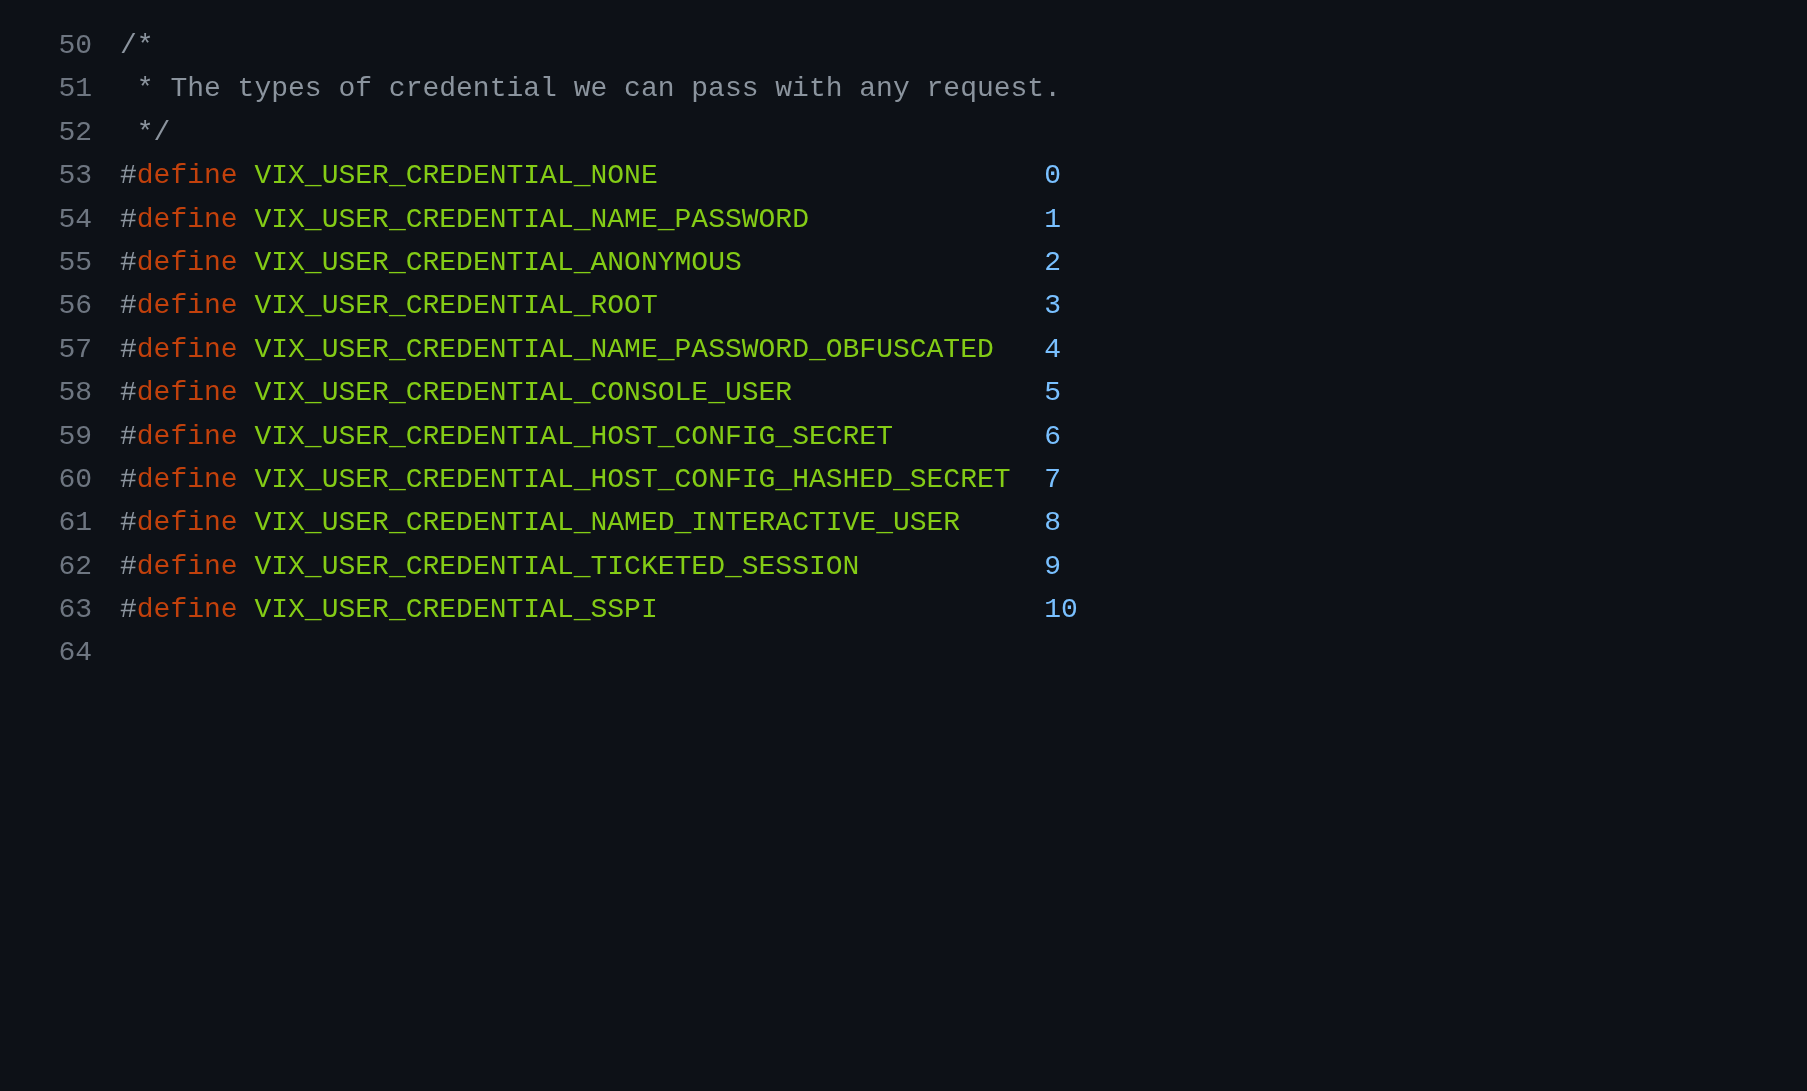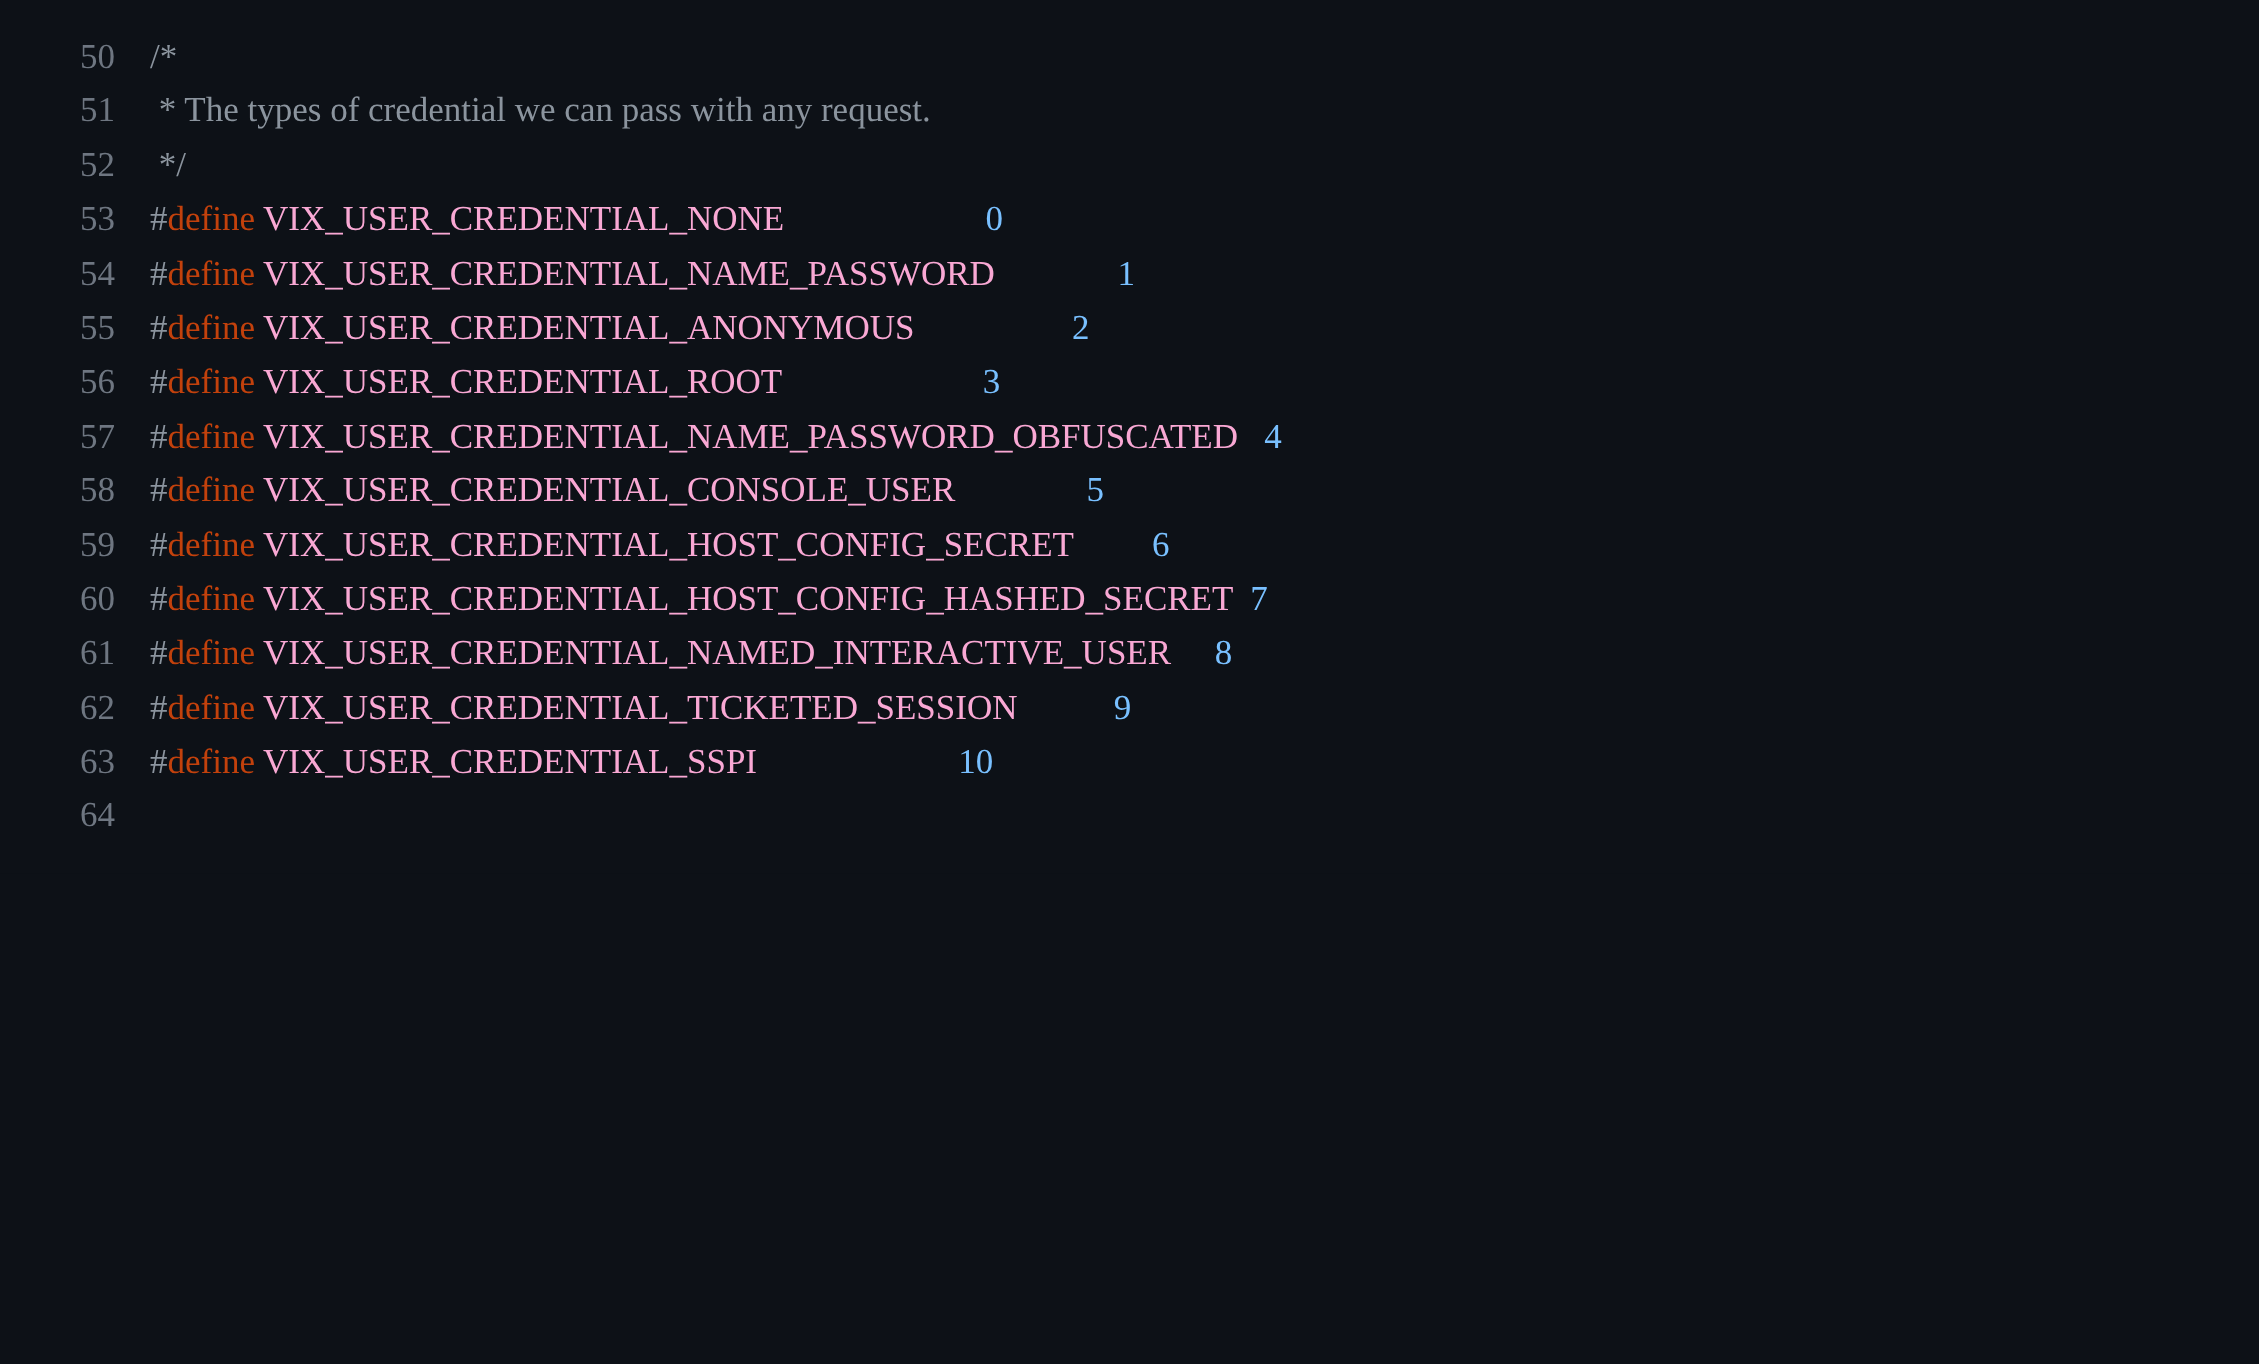--- a/index.html
+++ b/index.html
@@ -7,40 +7,39 @@
     padding: 0;
     background: #0d1117;
     color: #c9d1d9;
     font-family: ui-monospace, SFMono-Regular, "SF Mono", Menlo, Consolas, "Liberation Mono", monospace;
     font-size: 28px;
     line-height: 1.55;
   }
   .code-block {
     padding: 24px 24px 24px 12px;
     white-space: pre;
-    font-family: Liberation Serif, serif;
   }
   .line {
     display: flex;
     align-items: baseline;
   }
   .ln {
     width: 80px;
     text-align: right;
     color: #6e7681;
     padding-right: 28px;
     user-select: none;
     flex: 0 0 auto;
   }
   .code {
     flex: 0 0 auto;
   }
   .tok-comment { color: #8b949e; }
   .tok-pound   { color: #8b949e; }   
   .tok-directive { color: #c2410c; } 
-  .tok-macro   { color: #f9a8d4; }   
+  .tok-macro   { color: #84cc16; }   
   .tok-number  { color: #79c0ff; }
   .tok-plain   { color: #c9d1d9; }
 </style>
 </head>
 <body>
 
 <div id="code" class="code-block"><div class="line"><span class="ln">50</span><span class="code"><span class="tok-comment">/*</span></span></div><div class="line"><span class="ln">51</span><span class="code"><span class="tok-comment"> * The types of credential we can pass with any request.</span></span></div><div class="line"><span class="ln">52</span><span class="code"><span class="tok-comment"> */</span></span></div><div class="line"><span class="ln">53</span><span class="code"><span class="tok-pound">#</span><span class="tok-directive">define</span><span class="tok-plain"> </span><span class="tok-macro">VIX_USER_CREDENTIAL_NONE</span><span class="tok-plain">                       </span><span class="tok-number">0</span></span></div><div class="line"><span class="ln">54</span><span class="code"><span class="tok-pound">#</span><span class="tok-directive">define</span><span class="tok-plain"> </span><span class="tok-macro">VIX_USER_CREDENTIAL_NAME_PASSWORD</span><span class="tok-plain">              </span><span class="tok-number">1</span></span></div><div class="line"><span class="ln">55</span><span class="code"><span class="tok-pound">#</span><span class="tok-directive">define</span><span class="tok-plain"> </span><span class="tok-macro">VIX_USER_CREDENTIAL_ANONYMOUS</span><span class="tok-plain">                  </span><span class="tok-number">2</span></span></div><div class="line"><span class="ln">56</span><span class="code"><span class="tok-pound">#</span><span class="tok-directive">define</span><span class="tok-plain"> </span><span class="tok-macro">VIX_USER_CREDENTIAL_ROOT</span><span class="tok-plain">                       </span><span class="tok-number">3</span></span></div><div class="line"><span class="ln">57</span><span class="code"><span class="tok-pound">#</span><span class="tok-directive">define</span><span class="tok-plain"> </span><span class="tok-macro">VIX_USER_CREDENTIAL_NAME_PASSWORD_OBFUSCATED</span><span class="tok-plain">   </span><span class="tok-number">4</span></span></div><div class="line"><span class="ln">58</span><span class="code"><span class="tok-pound">#</span><span class="tok-directive">define</span><span class="tok-plain"> </span><span class="tok-macro">VIX_USER_CREDENTIAL_CONSOLE_USER</span><span class="tok-plain">               </span><span class="tok-number">5</span></span></div><div class="line"><span class="ln">59</span><span class="code"><span class="tok-pound">#</span><span class="tok-directive">define</span><span class="tok-plain"> </span><span class="tok-macro">VIX_USER_CREDENTIAL_HOST_CONFIG_SECRET</span><span class="tok-plain">         </span><span class="tok-number">6</span></span></div><div class="line"><span class="ln">60</span><span class="code"><span class="tok-pound">#</span><span class="tok-directive">define</span><span class="tok-plain"> </span><span class="tok-macro">VIX_USER_CREDENTIAL_HOST_CONFIG_HASHED_SECRET</span><span class="tok-plain">  </span><span class="tok-number">7</span></span></div><div class="line"><span class="ln">61</span><span class="code"><span class="tok-pound">#</span><span class="tok-directive">define</span><span class="tok-plain"> </span><span class="tok-macro">VIX_USER_CREDENTIAL_NAMED_INTERACTIVE_USER</span><span class="tok-plain">     </span><span class="tok-number">8</span></span></div><div class="line"><span class="ln">62</span><span class="code"><span class="tok-pound">#</span><span class="tok-directive">define</span><span class="tok-plain"> </span><span class="tok-macro">VIX_USER_CREDENTIAL_TICKETED_SESSION</span><span class="tok-plain">           </span><span class="tok-number">9</span></span></div><div class="line"><span class="ln">63</span><span class="code"><span class="tok-pound">#</span><span class="tok-directive">define</span><span class="tok-plain"> </span><span class="tok-macro">VIX_USER_CREDENTIAL_SSPI</span><span class="tok-plain">                       </span><span class="tok-number">10</span></span></div><div class="line"><span class="ln">64</span><span class="code"><span class="tok-plain">&nbsp;</span></span></div></div>
 
 </body></html>

